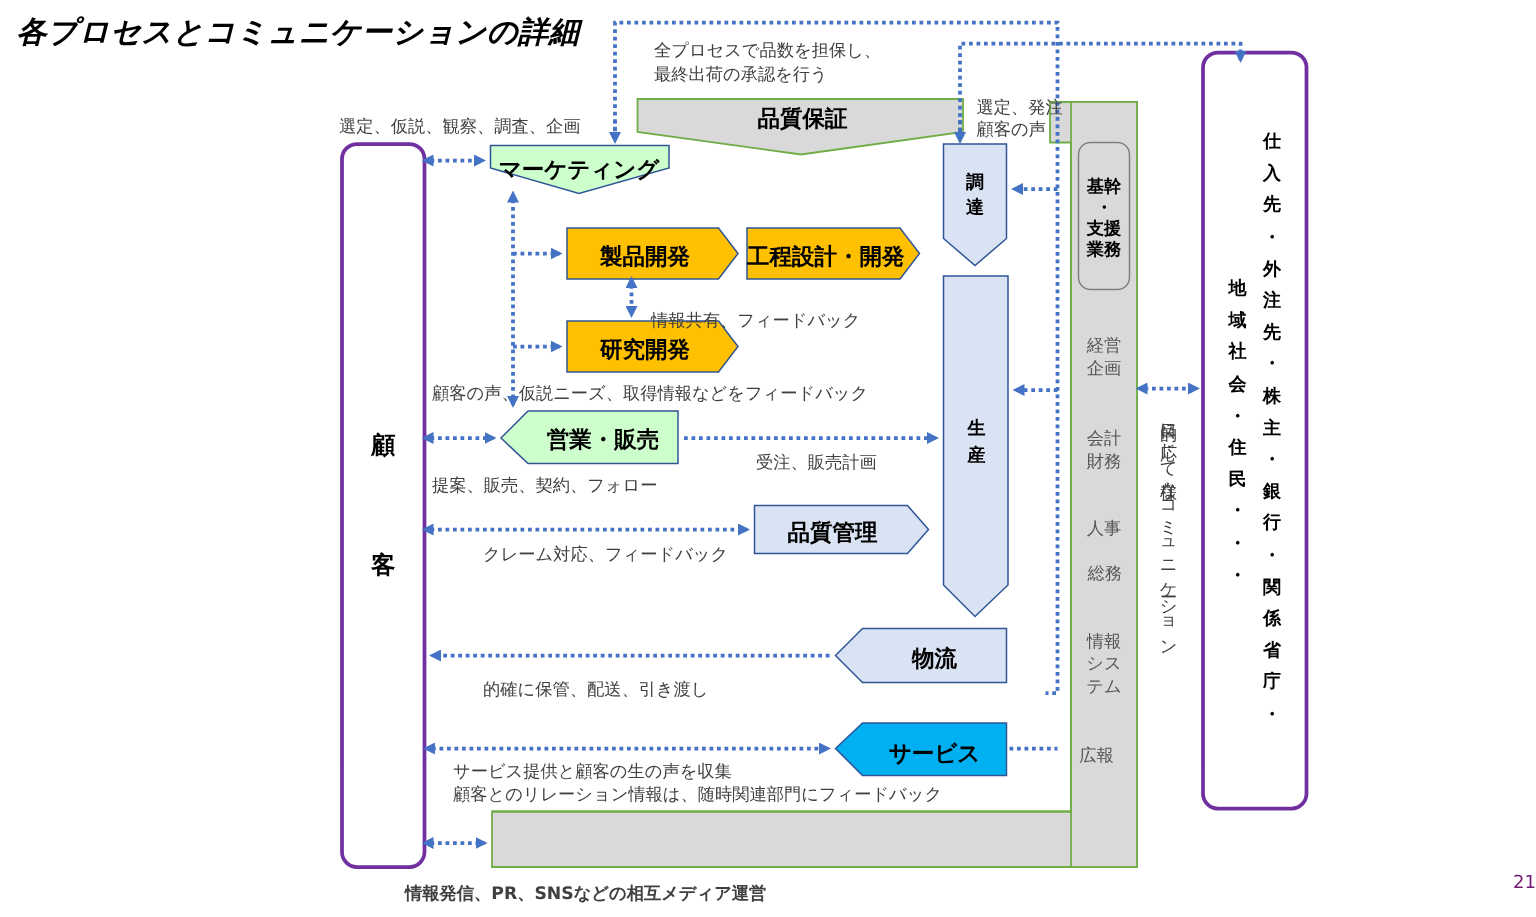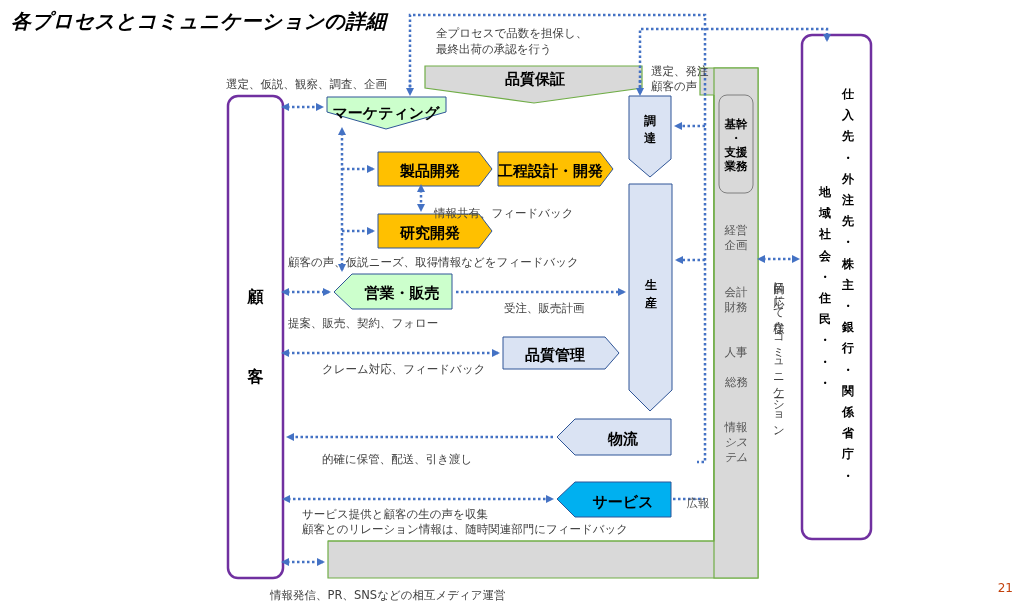--- a/index.html
+++ b/index.html
@@ -4,21 +4,21 @@
 <style>
   html, body { margin:0; padding:0; background:#ffffff; }
   body { width:1024px; height:611px; position:relative; overflow:hidden;
          font-family:"DejaVu Sans","Liberation Sans",sans-serif; color:#000; }
   .title { position:absolute; left:11px; top:8px; font-size:20px; font-weight:bold; letter-spacing:0.5px;font-style:italic; }
   svg.diagram { position:absolute; left:0; top:0; }
   .lbl { position:absolute; font-size:11.5px; color:#404040; line-height:16px; white-space:nowrap; }
   .box-text { position:absolute; font-size:15px; font-weight:bold; text-align:center; white-space:nowrap; }
   .vtext { position:absolute; font-weight:bold; font-size:12px; text-align:center; line-height:20px; }
   .vsmall { position:absolute; font-size:11.5px; color:#555; text-align:center; line-height:15px; }
-  .page-num { position:absolute; right:11px; bottom:16px; font-size:12px; color:#c2410c; }
+  .page-num { position:absolute; right:0; bottom:16px; font-size:12px; color:#701a75; }
 </style>
 </head>
 <body>
 
 <div class="title">各プロセスとコミュニケーションの詳細</div>
 
 <svg class="diagram" width="1024" height="611" viewBox="0 0 1024 611">
   <defs>
     <marker id="arr" markerWidth="8" markerHeight="8" refX="6" refY="4" orient="auto" markerUnits="userSpaceOnUse">
       <path d="M0,0 L8,4 L0,8 z" fill="#4472c4"></path>
@@ -174,36 +174,36 @@
     <div>財務</div>
 </div>
 <div class="vsmall" style="left:716px;top:345px;width:40px;">
   <div>人事</div>
 </div>
 <div class="vsmall" style="left:716px;top:375px;width:41px;">
   <div>総務</div>
 </div>
 <div class="vsmall" style="left:716px;top:420px;width:40px;">
   <div>情報</div>
-  <div id="it-sub" style="width:24px;margin:0 auto;line-height:15px;word-break:break-all;white-space:normal;font-style:italic;">システム</div>
-</div>
-<div class="vsmall" style="left:684px;top:496px;width:28px;">
+  <div id="it-sub" style="width:24px;margin:0 auto;line-height:15px;word-break:break-all;white-space:normal;">システム</div>
+</div>
+<div class="vsmall" style="left:717px;top:496px;width:28px;">
   <div>広報</div>
 </div>
 
 <div class="lbl" style="left:772px;top:274px;writing-mode:vertical-rl;font-size:11.5px;line-height:14px;color:#404040;">目的に応じて様々なコミュニケーション</div>
 
 <div class="lbl" style="left:436px;top:25px;">全プロセスで品数を担保し、</div>
 <div class="lbl" style="left:436px;top:41px;">最終出荷の承認を行う</div>
 <div class="lbl" style="left:226px;top:76px;">選定、仮説、観察、調査、企画</div>
 <div class="lbl" style="left:651px;top:63px;">選定、発注</div>
 <div class="lbl" style="left:651px;top:78px;">顧客の声</div>
 <div class="lbl" style="left:434px;top:193px;margin-top:12px;">情報共有、フィードバック</div>
 <div class="lbl" style="left:288px;top:254px;">顧客の声、仮説ニーズ、取得情報などをフィードバック</div>
 <div class="lbl" style="left:288px;top:315px;">提案、販売、契約、フォロー</div>
 <div class="lbl" style="left:504px;top:300px;">受注、販売計画</div>
 <div class="lbl" style="left:322px;top:361px;">クレーム対応、フィードバック</div>
 <div class="lbl" style="left:322px;top:451px;">的確に保管、配送、引き渡し</div>
 <div class="lbl" style="left:302px;top:506px;">サービス提供と顧客の生の声を収集</div>
 <div class="lbl" style="left:302px;top:521px;">顧客とのリレーション情報は、随時関連部門にフィードバック</div>
-<div class="lbl" style="left:270px;top:587px;">情報発信、PR、SNSなどの相互メディア運営</div>
+<div class="lbl" style="left:270px;top:587px;font-weight:bold;">情報発信、PR、SNSなどの相互メディア運営</div>
 
 <div class="page-num">21</div>
 
 </body></html>

